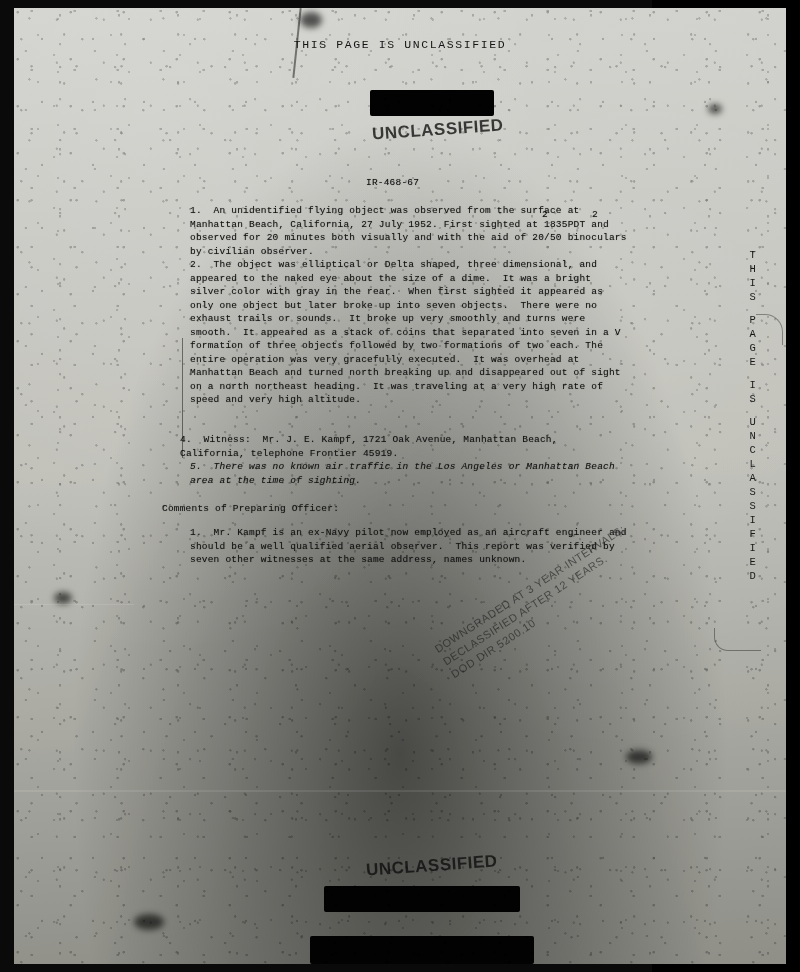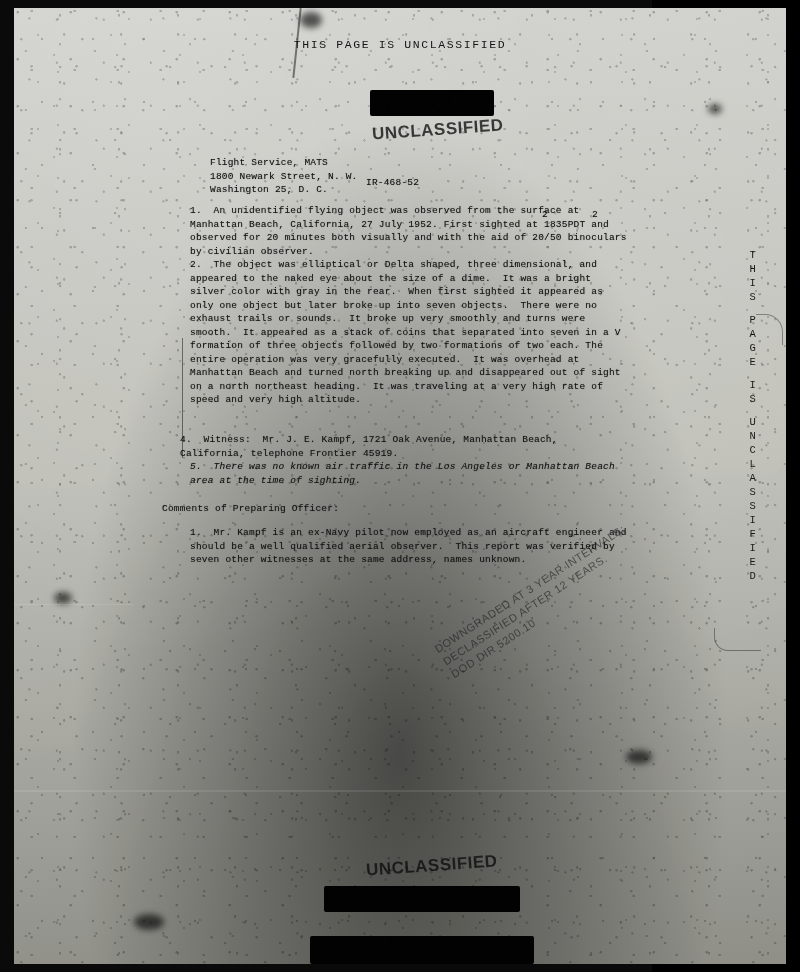--- a/index.html
+++ b/index.html
@@ -166,25 +166,22 @@
 
 <div id="scan">
   <div id="paper">
 
     <div id="header-stamp">THIS PAGE IS UNCLASSIFIED</div>
 
     <div class="redaction" id="redact-top"></div>
 
     <div class="unclass-stamp" id="stamp-top">UNCLASSIFIED</div>
 
-    <div class="typed" id="addr-block">Flight Service, MATS
-1800 Newark Street, N. W.
-Washington 25, D. C.</div>
-
-    <div class="typed" id="doc-number">IR-468-52</div>
+
+    <div class="typed" id="doc-number">IR-468-67</div>
 
     <div class="typed" id="pg-left">2</div>
     <div class="typed" id="pg-right">2</div>
 
     <div class="typed para" style="left:176px; top:196px;">1.  An unidentified flying object was observed from the surface at Manhattan Beach, California, 27 July 1952. First sighted at 1835PDT and observed for 20 minutes both visually and with the aid of 20/50 binoculars by civilian observer.</div>
     <div class="typed para" style="left:176px; top:250px;">2.  The object was elliptical or Delta shaped, three dimensional, and appeared to the naked eye about the size of a dime.  It was a bright silver color with gray in the rear.  When first sighted it appeared as only one object but later broke up into seven objects.  There were no exhaust trails or sounds.  It broke up very smoothly and turns were smooth.  It appeared as a stack of coins that separated into seven in a V formation of three objects followed by two formations of two each. The entire operation was very gracefully executed.  It was overhead at Manhattan Beach and turned north breaking up and disappeared out of sight on a north northeast heading.  It was traveling at a very high rate of speed and very high altitude.</div>
     <div class="typed para" style="left:166px; top:425px;">4.  Witness:  Mr. J. E. Kampf, 1721 Oak Avenue, Manhattan Beach, California, telephone Frontier 45919.</div>
     <div class="typed para" style="left:176px; top:452px;font-style:italic;">5.  There was no known air traffic in the Los Angeles or Manhattan Beach area at the time of sighting.</div>
 
     <div class="typed" style="left:148px; top:494px;">Comments of Preparing Officer:</div>

